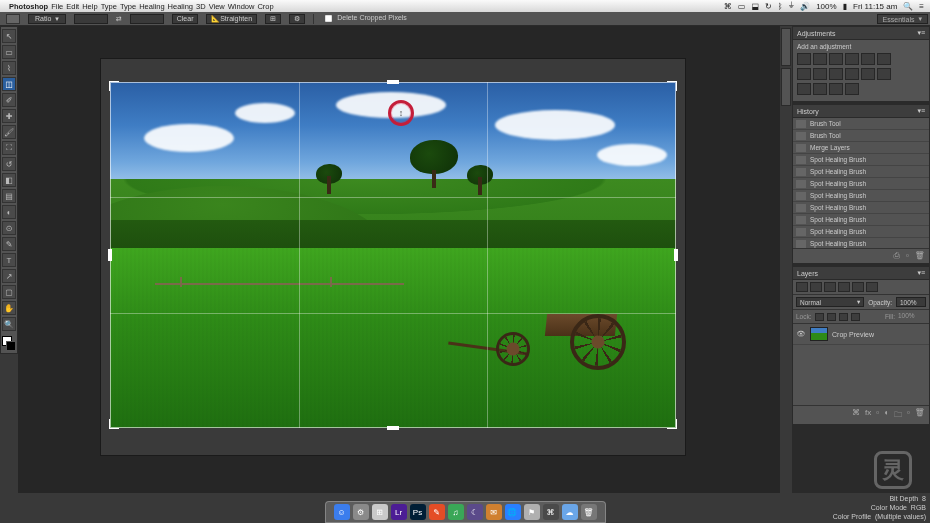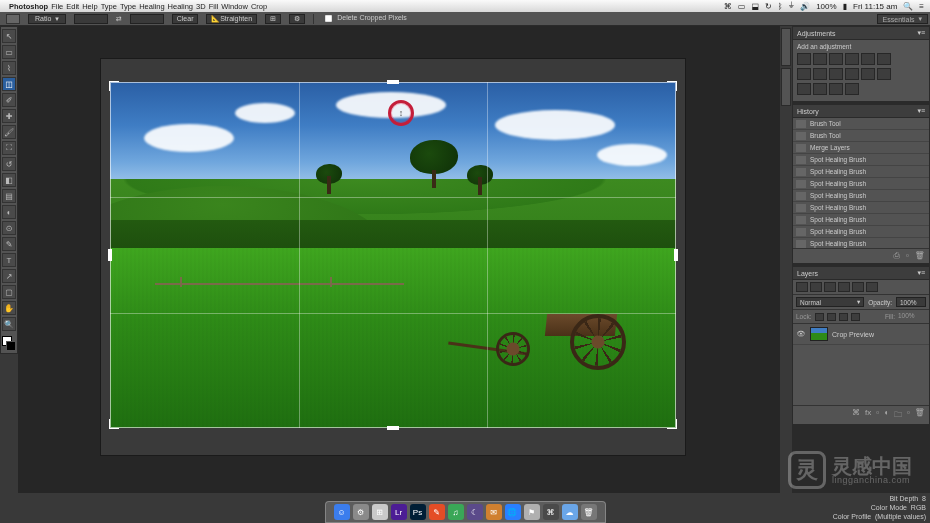--- a/index.html
+++ b/index.html
@@ -128,21 +128,21 @@
     <span class="apple"></span>
     <span class="app">Photoshop</span>
     <span>File</span>
     <span>Edit</span>
     <span>Help</span>
     <span>Type</span>
     <span>Type</span>
     <span>Healing</span>
     <span>Healing</span>
     <span>3D</span>
-    <span>Fill</span>
+    <span>View</span>
     <span>Window</span>
     <span>Crop</span>
   </div>
   <div class="mac-right">
     <span>⌘</span>
     <span>▭</span>
     <span>⬓</span>
     <span>↻</span>
     <span>ᛒ</span>
     <span>⏚</span>
@@ -405,24 +405,20 @@
 </div>
 
 <div class="info-strip">
   <div><span>Bit Depth</span>&nbsp;&nbsp;<span>8</span></div>
   <div><span>Color Mode</span>&nbsp;&nbsp;<span>RGB</span></div>
   <div><span>Color Profile</span>&nbsp;&nbsp;<span>(Multiple values)</span></div>
 </div>
 
 <div class="watermark">
   <div class="logo">灵</div>
-  <div class="txt">
-    <div class="cn">灵感中国</div>
-    <div class="en">lingganchina.com</div>
-  </div>
 </div>
 
 <div class="dock">
   <div class="dock-inner" id="dock-inner">
       <span class="di" style="background: rgb(59, 125, 237);">☺</span>
       <span class="di" style="background: rgb(138, 138, 138);">⚙</span>
       <span class="di" style="background: rgb(201, 201, 201);">⊞</span>
       <span class="di" style="background: #4c1d95;">Lr</span>
       <span class="di" style="background: rgb(0, 30, 54);">Ps</span>
       <span class="di" style="background: rgb(228, 77, 38);">✎</span>

